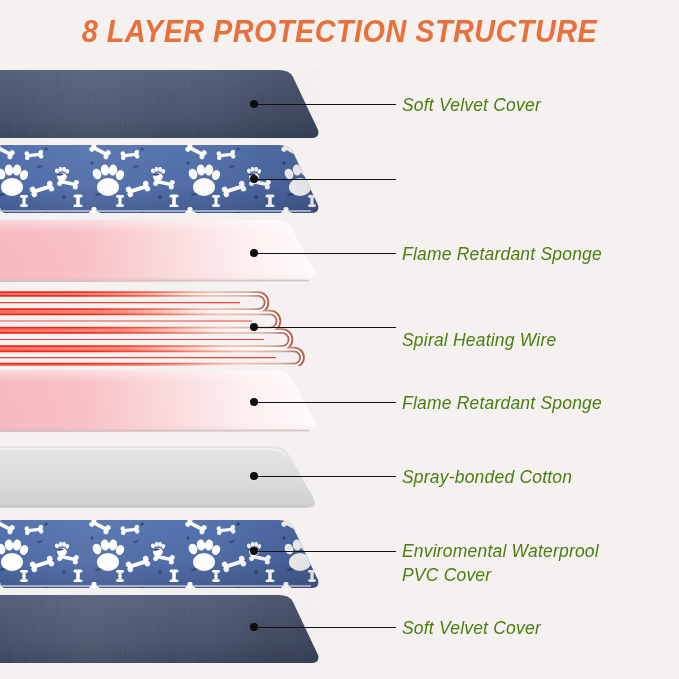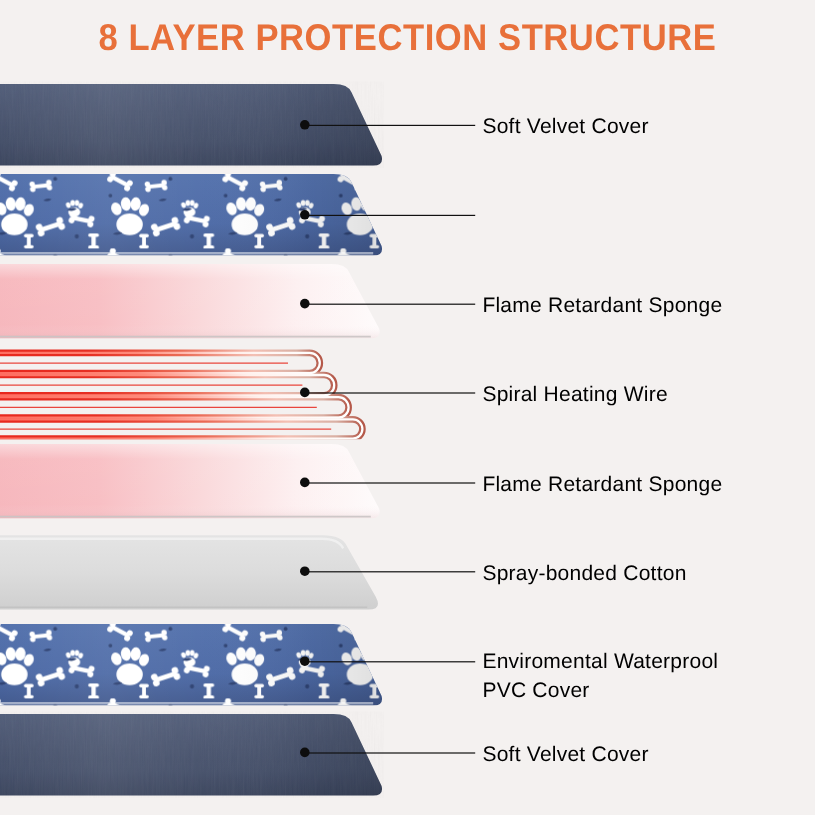--- a/index.html
+++ b/index.html
@@ -9,20 +9,21 @@
   }
   body {
     font-family: "Liberation Sans", sans-serif;
   }
   #stage {
     position: relative;
     width: 654px;
     height: 679px;
     background: #f4f1f0;
     overflow: hidden;
+    font-style: italic;
   }
 
   
   #title {
     position: absolute;
     left: 0;
     top: 14px;
     width: 679px;
     text-align: center;
     font-family: "Liberation Sans Narrow", "Liberation Sans", sans-serif;
@@ -59,21 +60,21 @@
     background: #0d0d0d;
   }
 
   
   .label {
     position: absolute;
     left: 402px;
     font-family: "Liberation Sans", sans-serif;
     font-size: 17.5px;
     line-height: 24px;
-    color: #000000;
+    color: #4d7c0f;
     letter-spacing: 0.2px;
     white-space: pre-line;
   }
 </style>
 </head>
 <body>
 
 <div id="stage">
 
   <div id="title">8 LAYER PROTECTION STRUCTURE</div>
@@ -349,20 +350,20 @@
   <div class="dot" style="left:250px; top:472px;"></div>
 
   <div class="leader" style="left:254px; top:551px; width:142px;"></div>
   <div class="dot" style="left:250px; top:547px;"></div>
 
   <div class="leader" style="left:254px; top:627px; width:142px;"></div>
   <div class="dot" style="left:250px; top:623px;"></div>
 
   <div class="label" style="top:93px;">Soft Velvet Cover</div>
   <div class="label" style="top:242px;">Flame Retardant Sponge</div>
-  <div class="label" style="top:316px;">Spiral Heating Wire</div>
+  <div class="label" style="top:328px;">Spiral Heating Wire</div>
   <div class="label" style="top:391px;">Flame Retardant Sponge</div>
   <div class="label" style="top:465px;">Spray-bonded Cotton</div>
   <div class="label" style="top:539px;">Enviromental Waterprool
 PVC Cover</div>
   <div class="label" style="top:616px;">Soft Velvet Cover</div>
 
 </div>
 
 </body></html>

